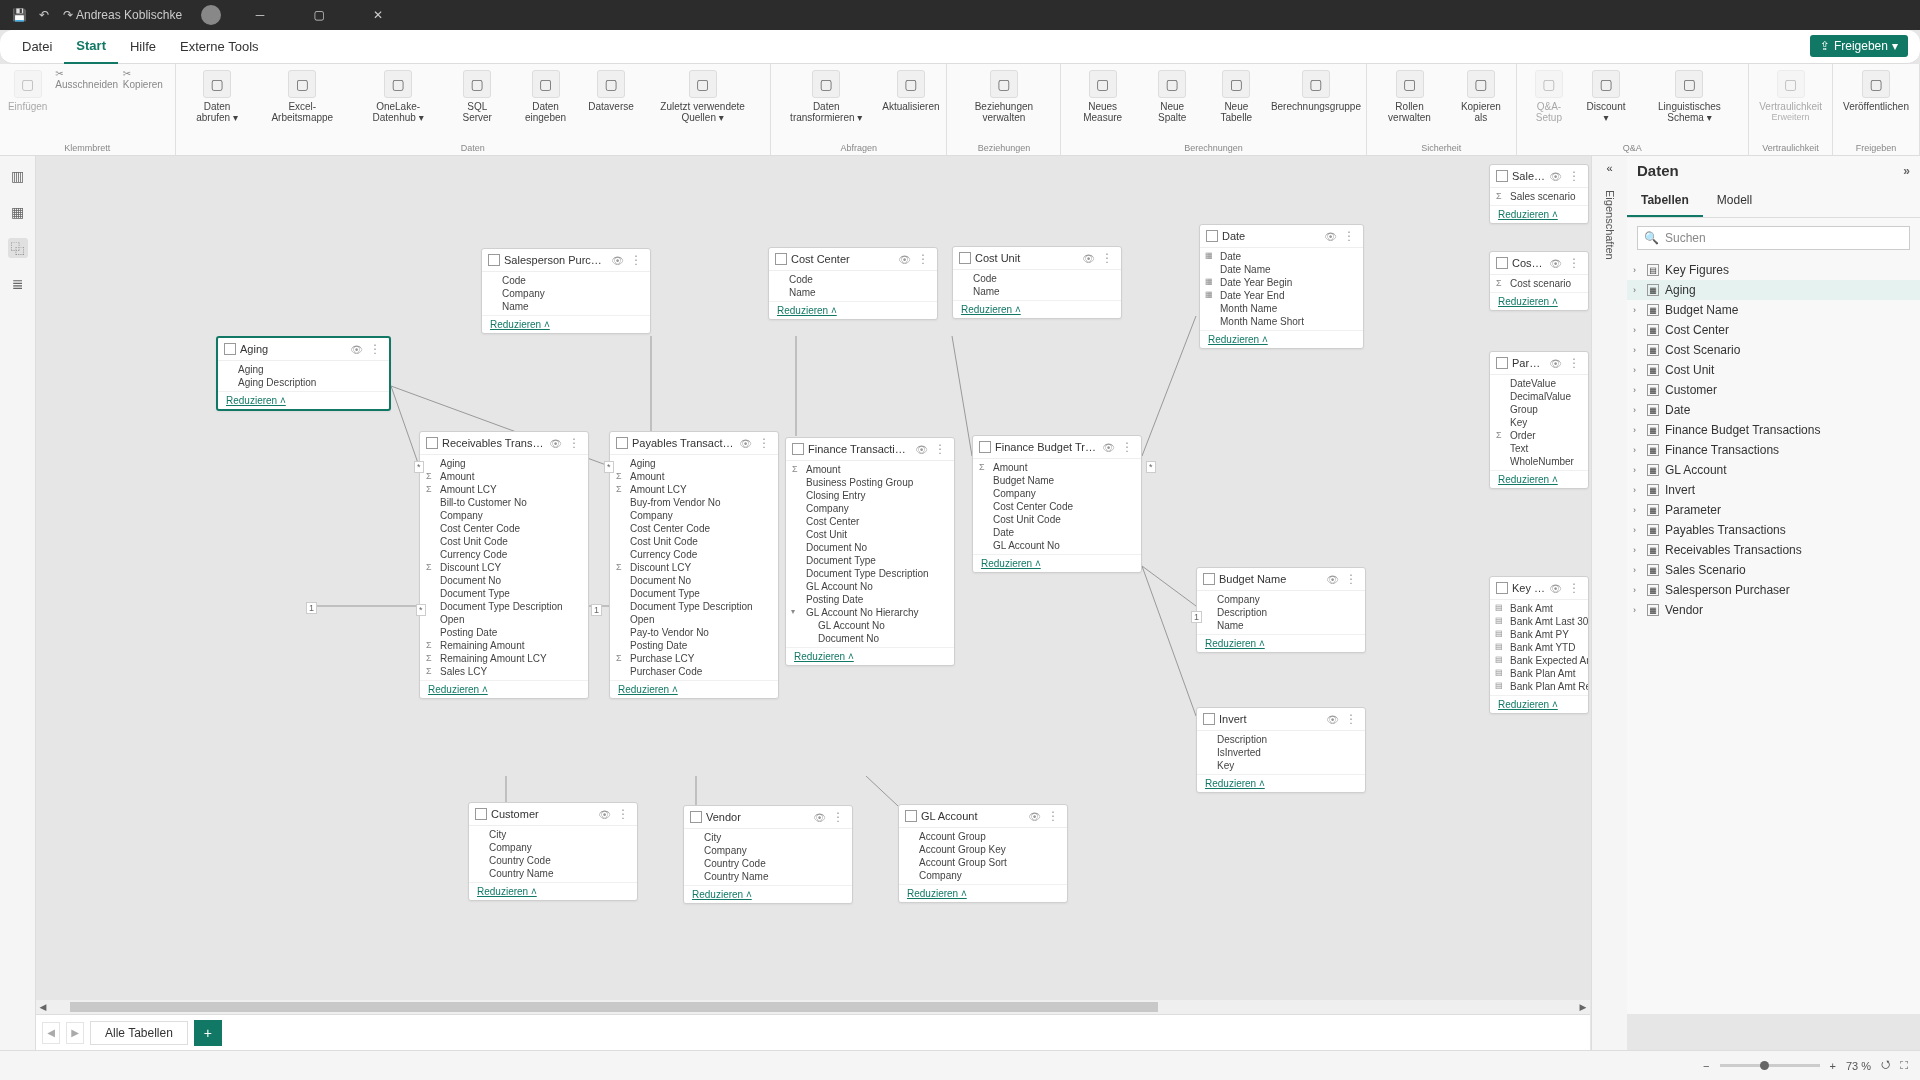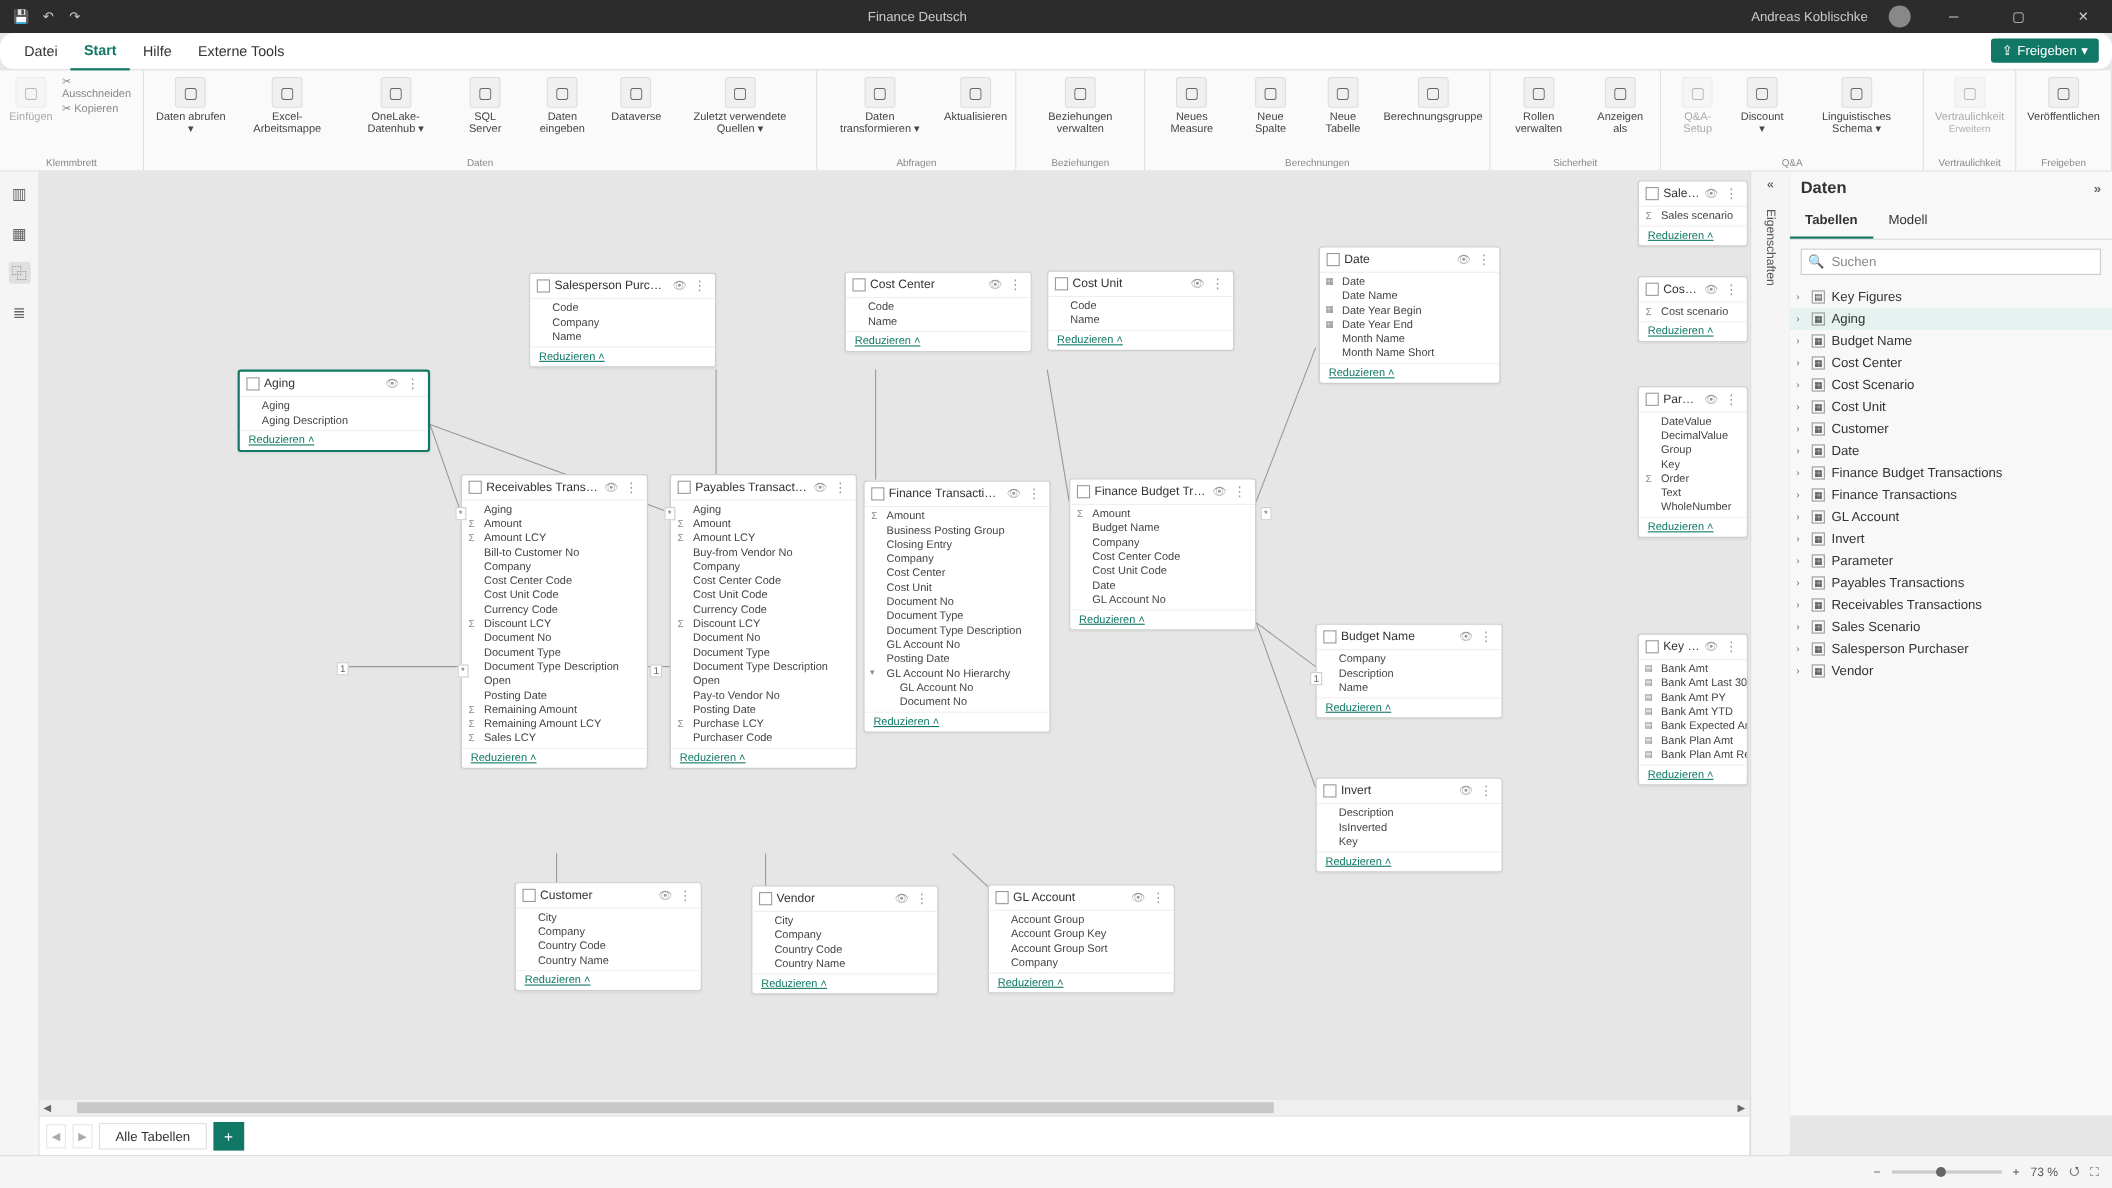--- a/index.html
+++ b/index.html
@@ -15,21 +15,21 @@
 .menubar .mitem { padding: 0 12px; height: 34px; display: flex; align-items: center; font-size: 13px; cursor: pointer; }
 .menubar .mitem.active { border-bottom: 2px solid #117865; color: #117865; font-weight: 600; }
 .menubar .share { position: absolute; right: 12px; top: 5px; background: #117865; color: #fff; padding: 4px 10px; border-radius: 3px; font-size: 12px; display: flex; align-items: center; gap: 4px; }
 .ribbon { background: #fafafa; height: 92px; display: flex; border-bottom: 1px solid #ddd; }
 .rgroup { border-right: 1px solid #e0e0e0; display: flex; flex-direction: column; justify-content: space-between; padding: 4px 6px 2px 6px; }
 .rgroup .buttons { display: flex; gap: 6px; align-items: flex-start; }
 .rbtn { display: flex; flex-direction: column; align-items: center; justify-content: flex-start; padding: 2px 4px; min-width: 36px; cursor: pointer; text-align: center; font-size: 10px; color: #444; line-height: 11px; }
 .rbtn .ricon { width: 28px; height: 28px; background: #f0f0f0; border: 1px solid #ddd; border-radius: 3px; margin-bottom: 3px; display:flex; align-items:center; justify-content:center; font-size:14px; color:#666; }
 .rbtn.disabled { opacity: 0.45; }
 .rgroup .glabel { font-size: 9px; color: #888; text-align: center; margin-top: 2px; }
-.rsmall { display: flex; flex-direction: column; gap: 2px; font-size: 10px; color: #888; }
+.rsmall { display: flex; flex-direction: row; gap: 2px; font-size: 10px; color: #888; }
 .rsmall span { display: flex; align-items: center; gap: 4px; }
 .workspace { position: absolute; top: 156px; left: 0; right: 0; bottom: 30px; }
 .leftrail { position: absolute; left: 0; top: 0; bottom: 0; width: 36px; background: #f5f5f5; border-right: 1px solid #ddd; display: flex; flex-direction: column; align-items: center; padding-top: 10px; gap: 16px; }
 .leftrail .lricon { width: 20px; height: 20px; display:flex;align-items:center;justify-content:center;font-size:14px;color:#666; cursor:pointer; }
 .leftrail .lricon.active { background:#e0e0e0; border-radius:3px; }
 .canvas { position: absolute; left: 36px; top: 0; bottom: 36px; right: 330px; background: #e6e6e6; overflow: hidden; }
 .card { position: absolute; background: #fff; border: 1px solid #cfcfcf; border-radius: 3px; box-shadow: 0 1px 2px rgba(0,0,0,0.05); font-size: 10px; }
 .card.selected { border: 2px solid #117865; }
 .card .chead { display: flex; align-items: center; padding: 4px 6px; border-bottom: 1px solid #eee; gap: 4px; }
 .card .chead .cicon { width: 12px; height: 12px; border:1px solid #999; }
@@ -69,21 +69,20 @@
 </style>
 </head>
 <body>
 
 <div class="titlebar">
   <div class="left-icons">
     <span>💾</span>
     <span>↶</span>
     <span>↷</span>
   </div>
-  <div class="title">Finance Deutsch</div>
   <div class="user">
     <span>Andreas Koblischke</span>
     <div class="avatar"></div>
     <div class="winbtn">─</div>
     <div class="winbtn">▢</div>
     <div class="winbtn">✕</div>
   </div>
 </div>
 
 <div class="menubar">
@@ -191,21 +190,21 @@
       <div class="glabel">Berechnungen</div>
     </div>
     <div class="rgroup">
       <div class="buttons">
         <div class="rbtn">
           <div class="ricon">▢</div>
           <div>Rollen verwalten</div>
         </div>
         <div class="rbtn">
           <div class="ricon">▢</div>
-          <div>Anzeigen als</div>
+          <div>Kopieren als</div>
         </div>
       </div>
       <div class="glabel">Sicherheit</div>
     </div>
     <div class="rgroup">
       <div class="buttons">
         <div class="rbtn disabled">
           <div class="ricon">▢</div>
           <div>Q&amp;A-Setup</div>
         </div>

